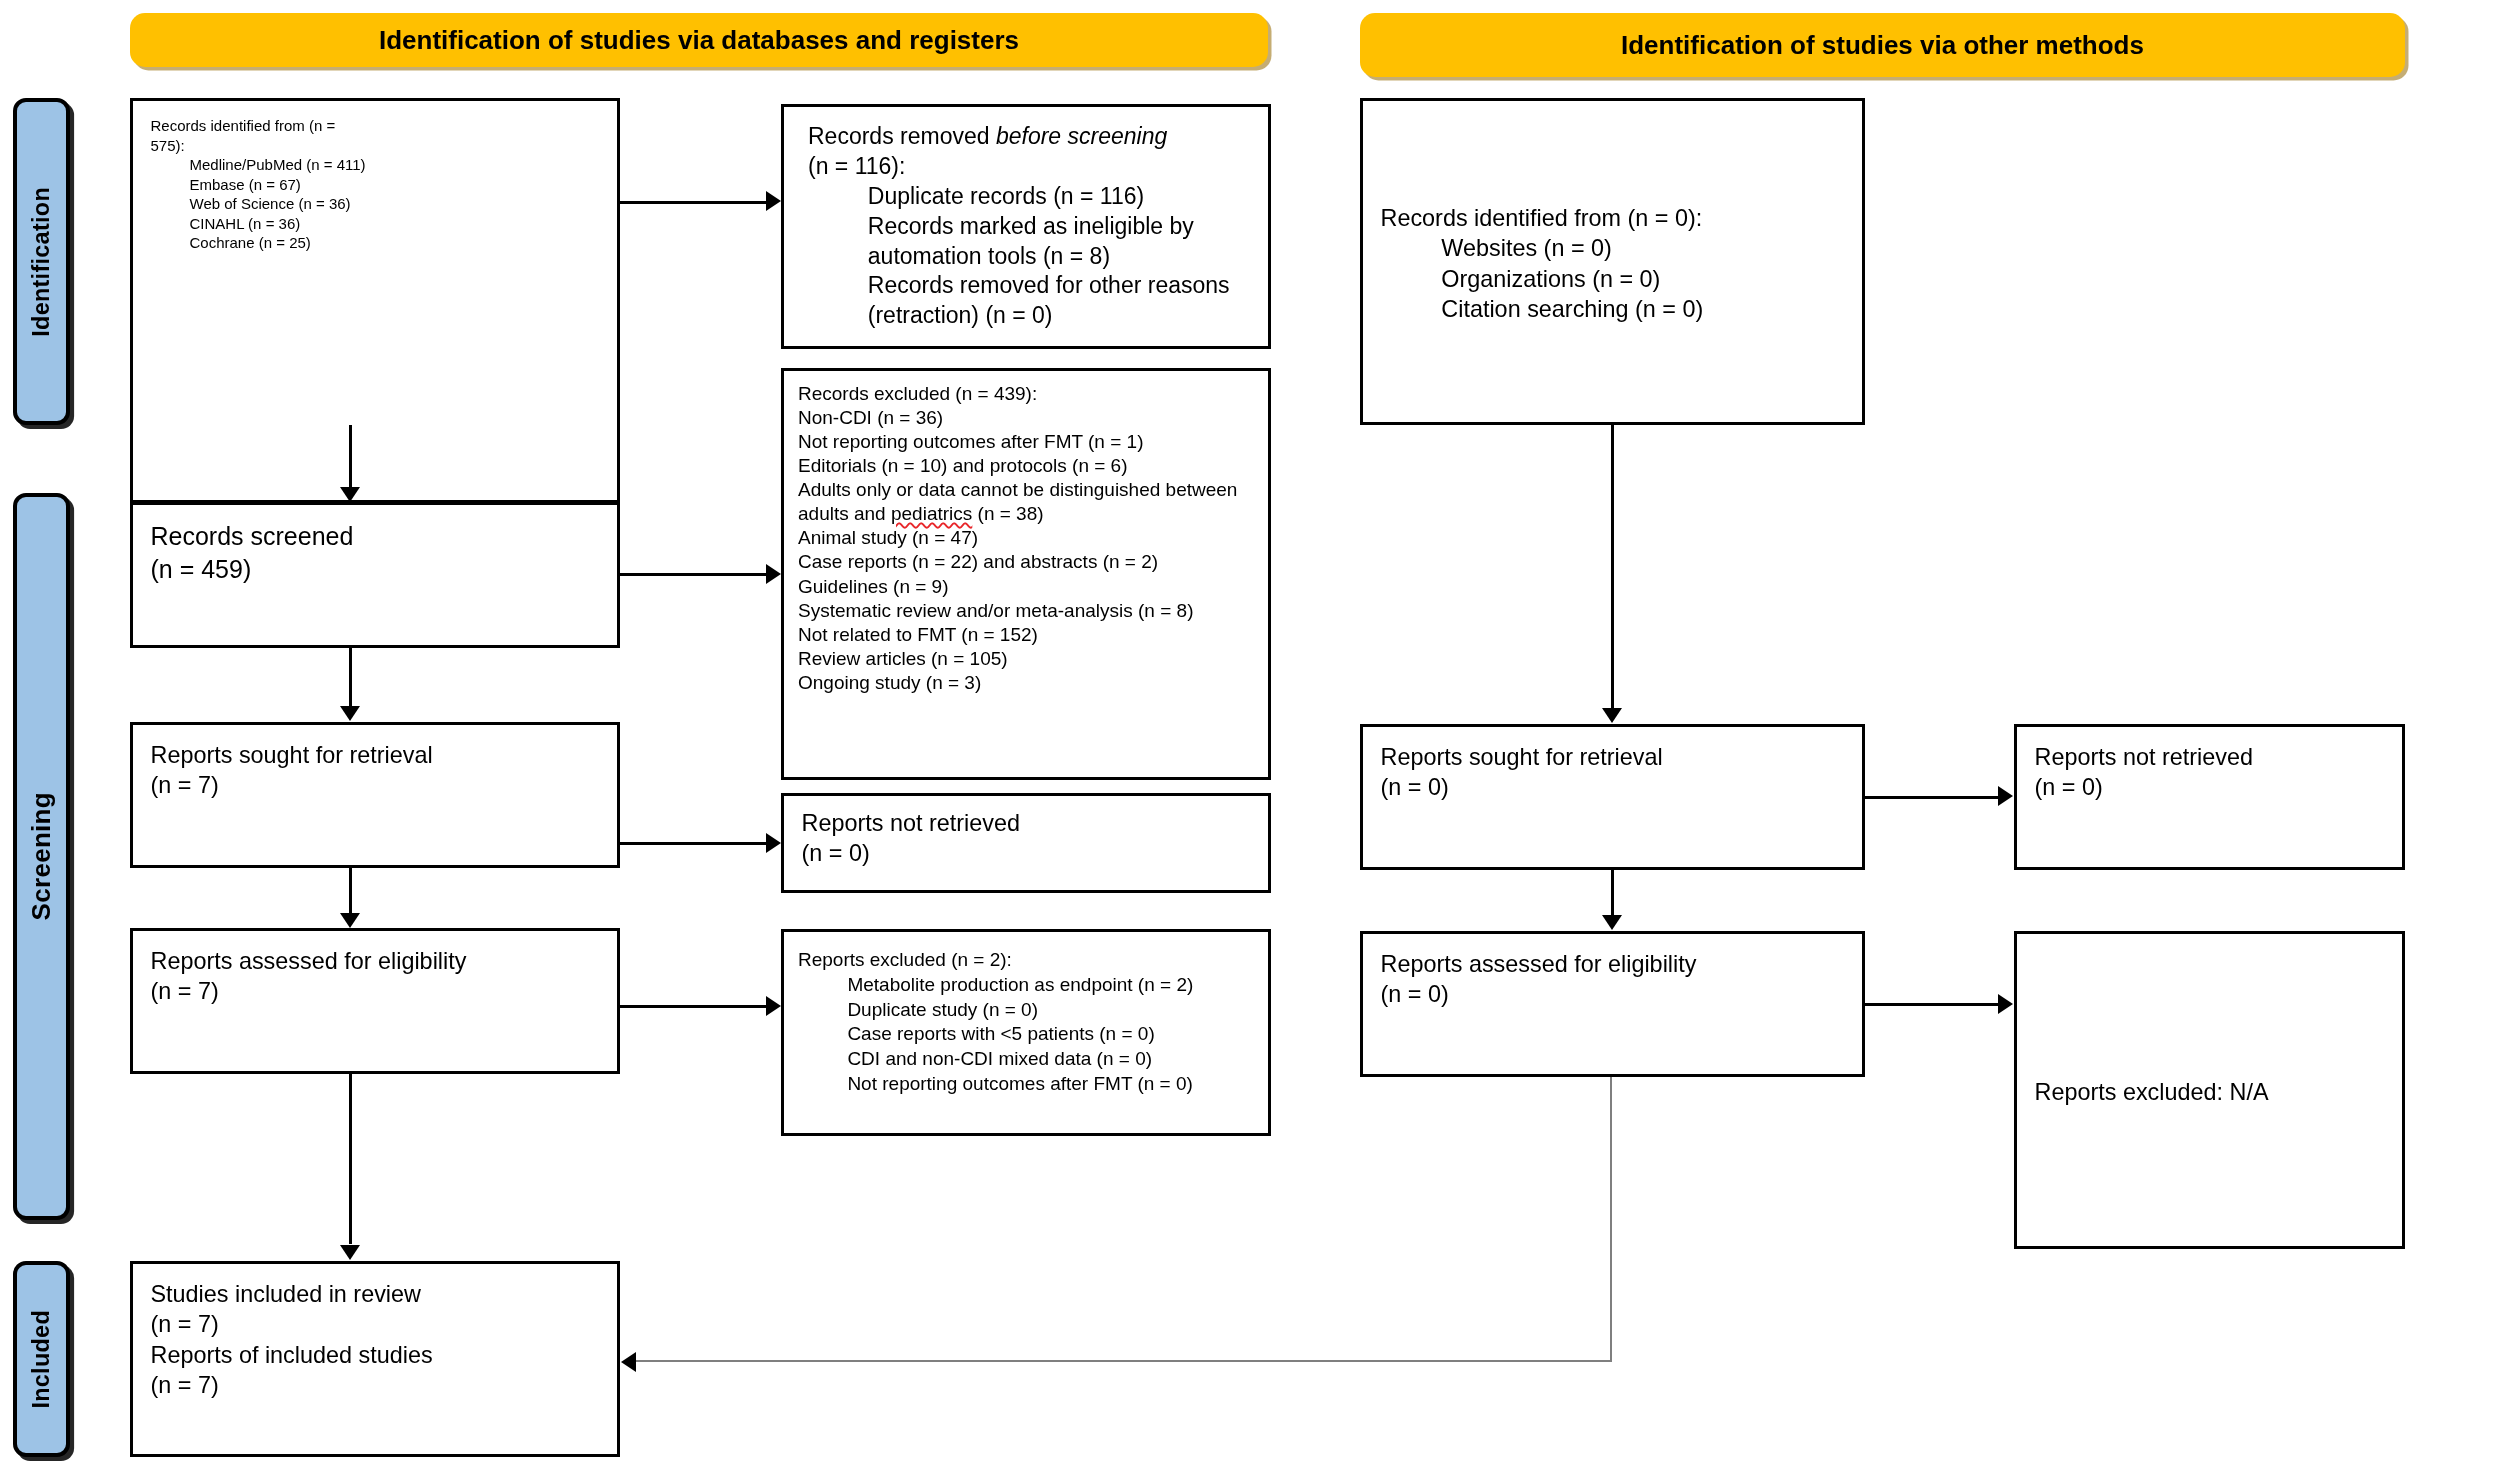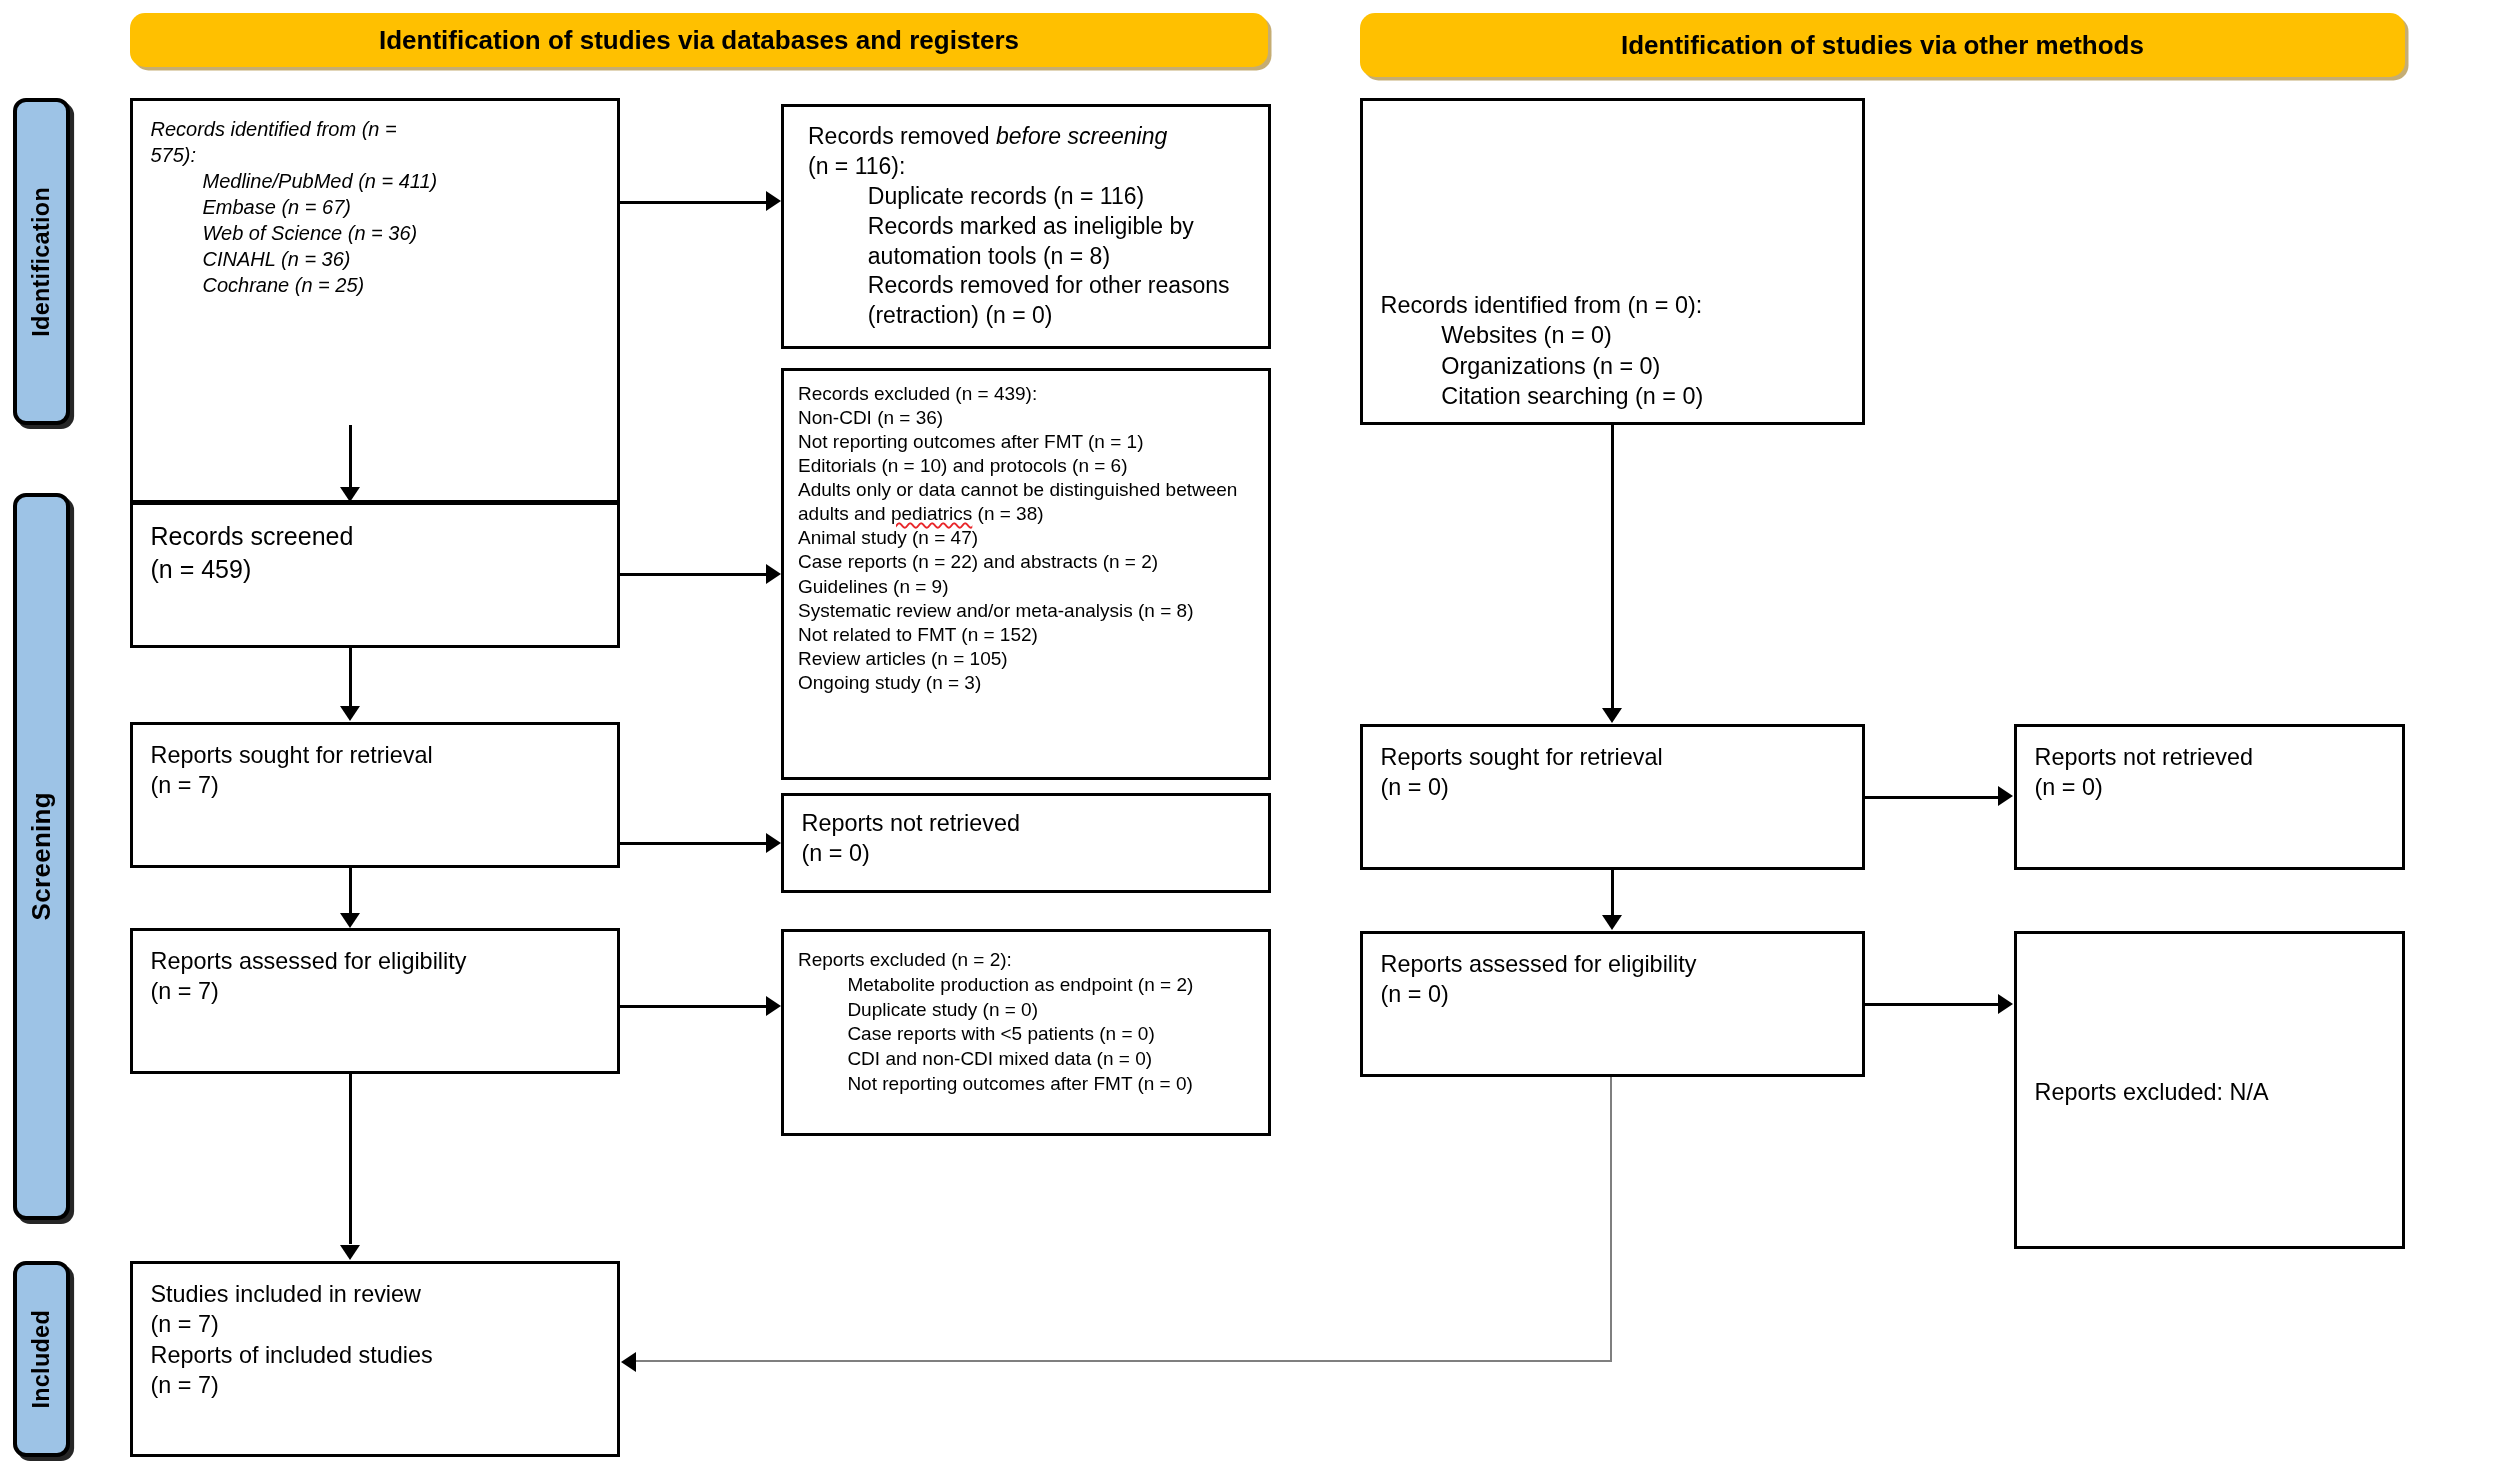--- a/index.html
+++ b/index.html
@@ -129,21 +129,21 @@
   </div>
 
   <div class="phase" style="left:13px; top:493px; width:57px; height:727px;">
     <span style="font-size:26px;">Screening</span>
   </div>
 
   <div class="phase" style="left:13px; top:1261px; width:57px; height:196px;">
     <span style="font-size:23.4px;">Included</span>
   </div>
 
-  <div class="nodebox" style="left:130px; top:98px; width:490px; height:405px; font-size:20px;font-style:italic;">
+  <div class="nodebox" style="left:130px; top:98px; width:490px; height:405px; font-size:15px;">
     <span class="ln">Records identified from (n =</span>
     <span class="ln">575):</span>
     <span class="ln ind">Medline/PubMed (n = 411)</span>
     <span class="ln ind">Embase (n = 67)</span>
     <span class="ln ind">Web of Science (n = 36)</span>
     <span class="ln ind">CINAHL (n = 36)</span>
     <span class="ln ind">Cochrane (n = 25)</span>
   </div>
 
   <div class="nodebox" style="left:781px; top:104px; width:490px; height:245px; font-size:23px;padding-left:24px;">
@@ -198,21 +198,21 @@
     <span class="hang">Not reporting outcomes after FMT (n = 0)</span>
   </div>
 
   <div class="nodebox" style="left:130px; top:1261px; width:490px; height:196px; font-size:23.4px;">
     <span class="ln">Studies included in review</span>
     <span class="ln">(n = 7)</span>
     <span class="ln">Reports of included studies</span>
     <span class="ln">(n = 7)</span>
   </div>
 
-  <div class="nodebox" style="left:1360px; top:98px; width:505px; height:327px; font-size:23.4px; display:flex; flex-direction:column; justify-content:flex-end;">
+  <div class="nodebox" style="left:1360px; top:98px; width:505px; height:327px; font-size:23.4px; display:flex; flex-direction:column; justify-content:center;">
     <span class="ln">Records identified from (n = 0):</span>
     <span class="ln ind">Websites (n = 0)</span>
     <span class="ln ind">Organizations (n = 0)</span>
     <span class="ln ind">Citation searching (n = 0)</span>
   </div>
 
   <div class="nodebox" style="left:1360px; top:724px; width:505px; height:146px; font-size:23.4px;">
     <span class="ln">Reports sought for retrieval</span>
     <span class="ln">(n = 0)</span>
   </div>

